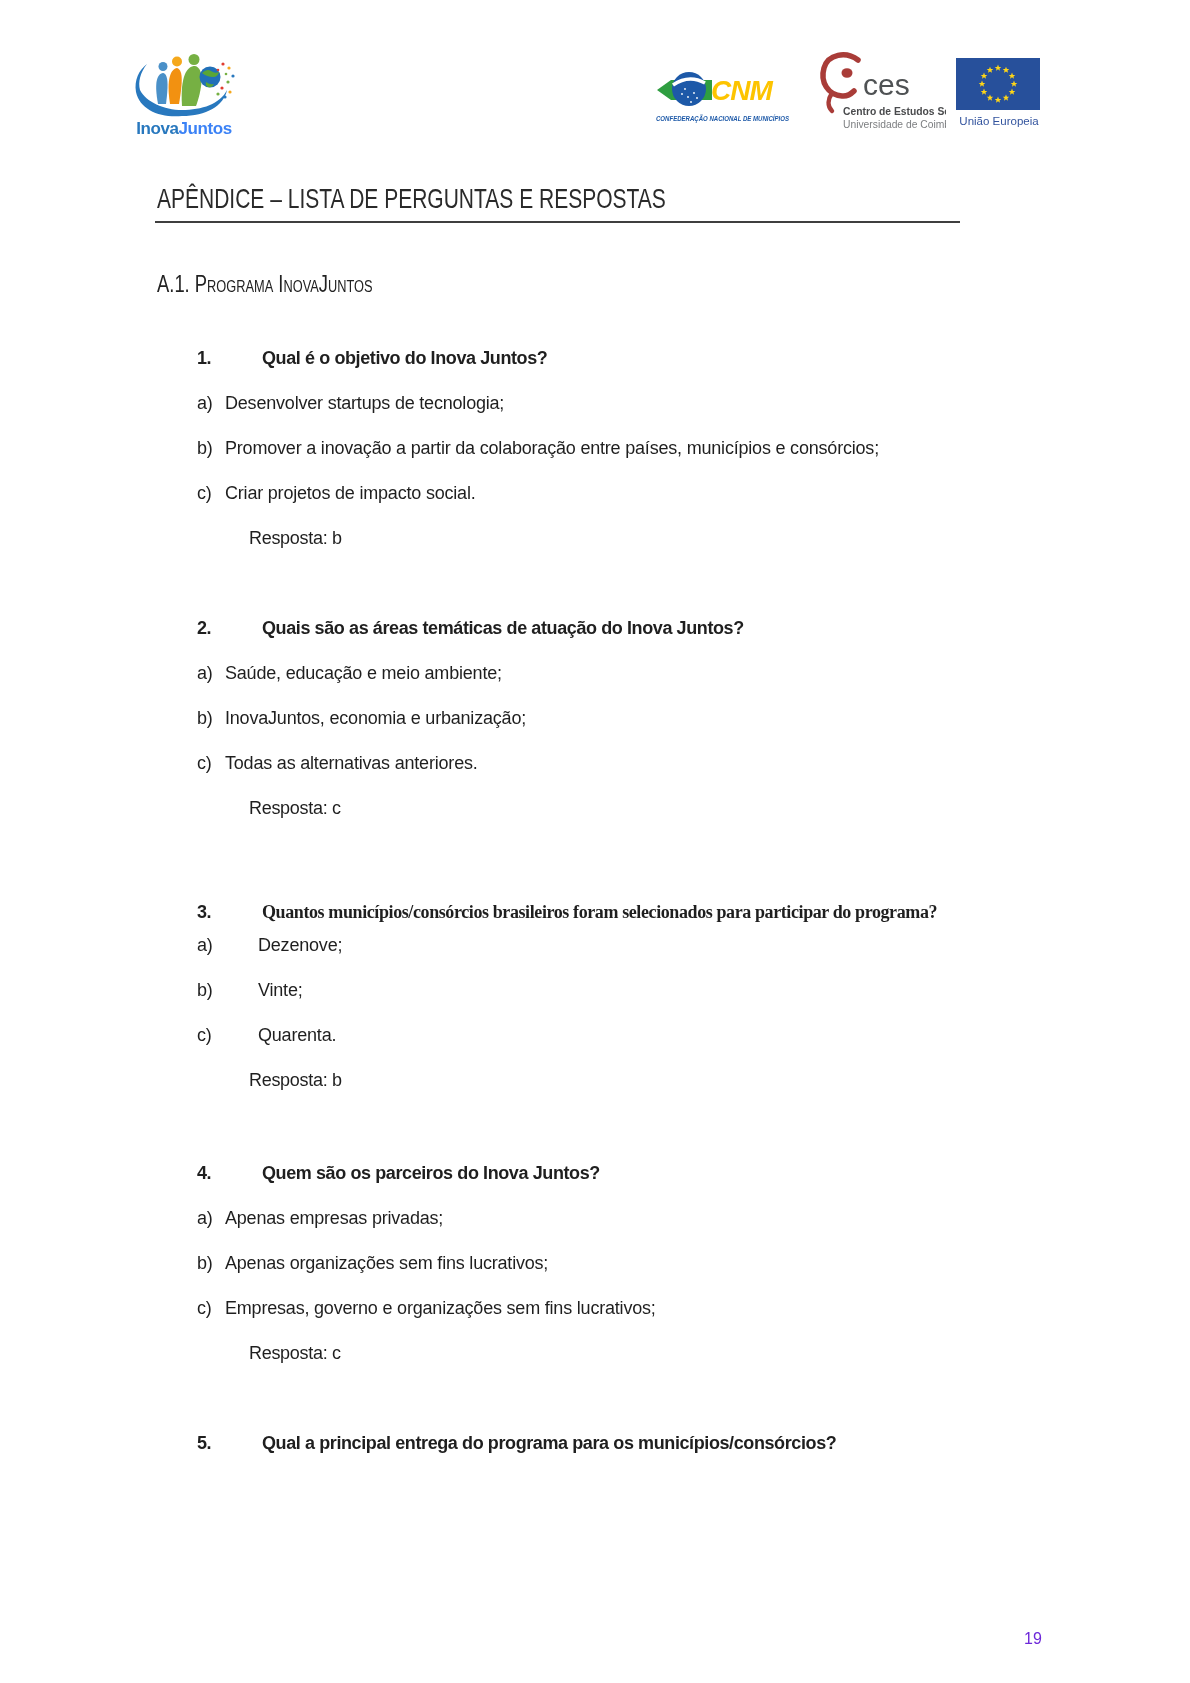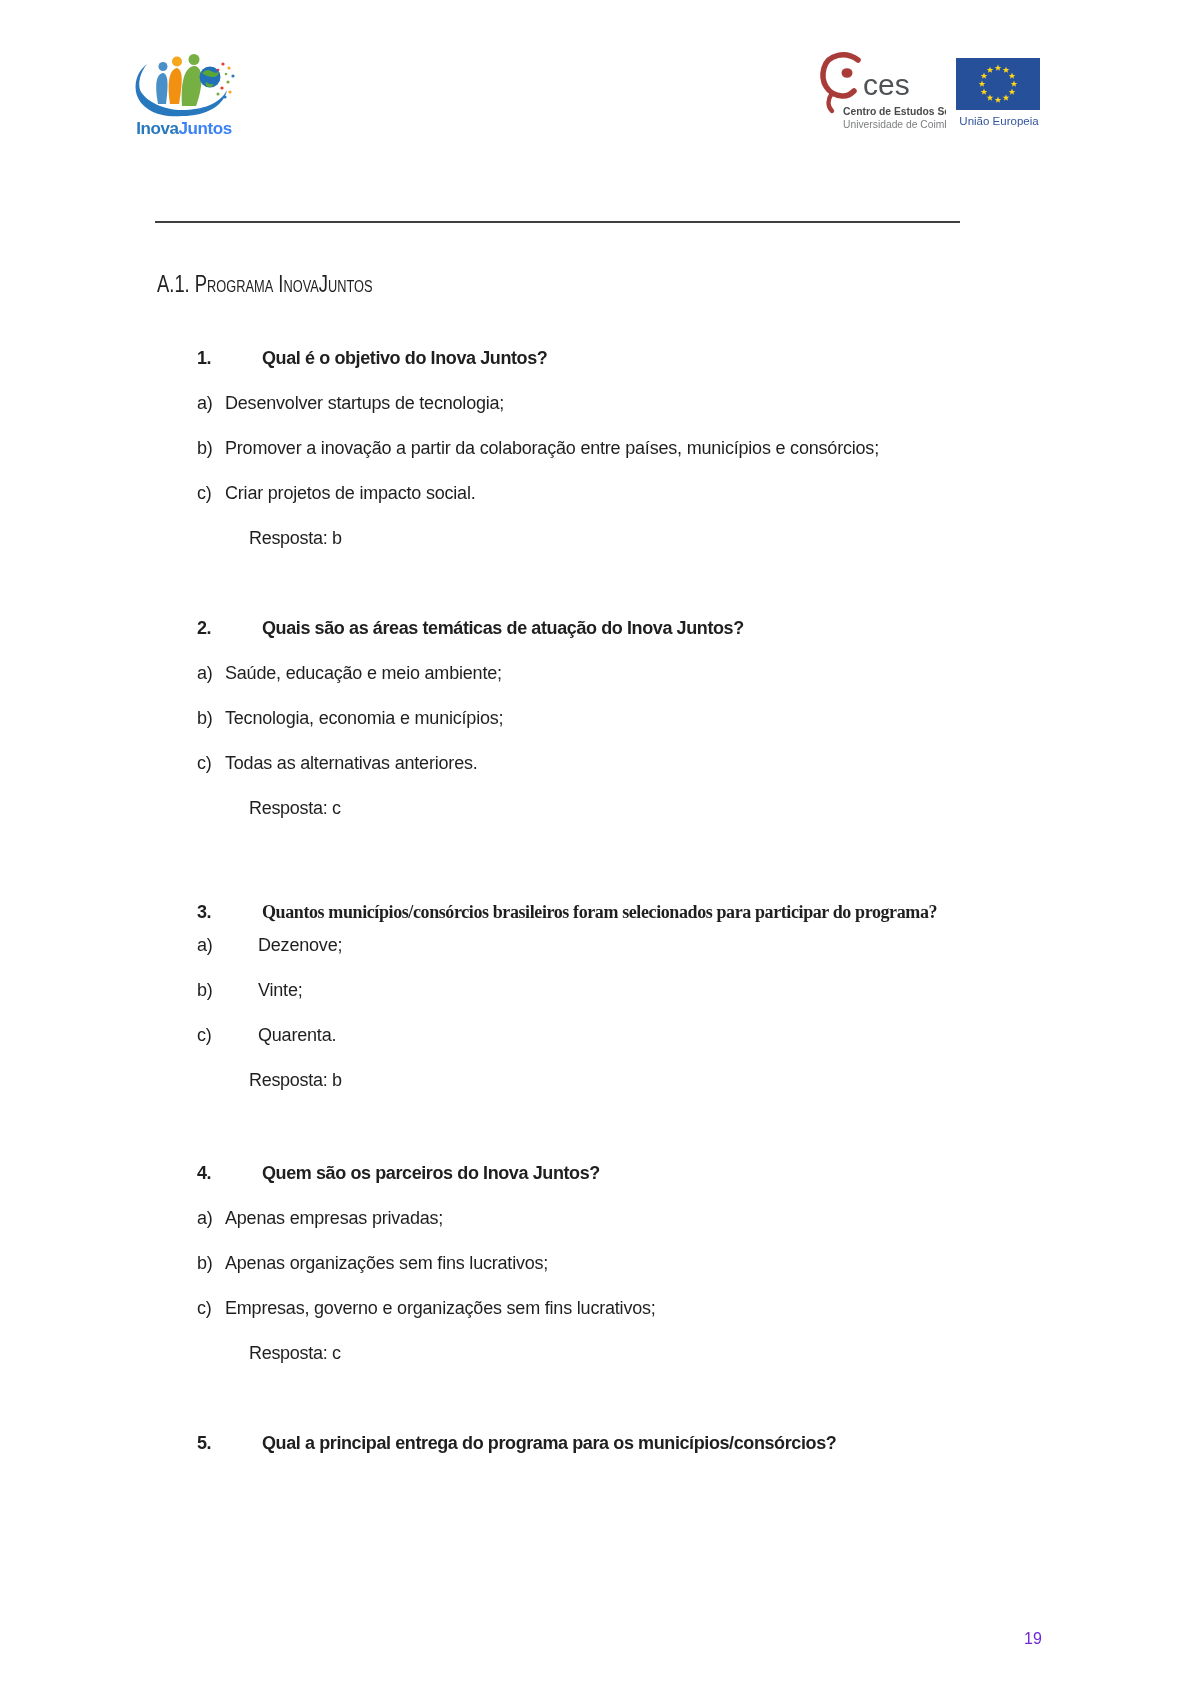--- a/index.html
+++ b/index.html
@@ -80,20 +80,35 @@
       <circle cx="95" cy="45" r="1.6" fill="#2878be"></circle>
         <circle cx="88" cy="42" r="1.6" fill="#76b043"></circle>
       <circle cx="88" cy="18" r="1.3" fill="#e03c31"></circle>
         <circle cx="96" cy="22" r="1.3" fill="#76b043"></circle>
     </svg>
     <div class="ij-caption">
       <span class="ij-inova">Inova</span><span class="ij-juntos">Juntos</span>
     </div>
   </div>
 
+  <div class="logo-block cnm-logo">
+    <svg width="135" height="70" viewBox="0 0 135 70">
+      <polygon points="2,32 16,22 57,22 57,42 16,42" fill="#2f9e41"></polygon>
+      <circle cx="34" cy="31" r="17" fill="#1d59a8"></circle>
+      <path d="M18,27 Q34,16 50,25" stroke="#ffffff" stroke-width="3.5" fill="none"></path>
+      <circle cx="27" cy="36" r="0.9" fill="#fff"></circle>
+        <circle cx="33" cy="39" r="0.9" fill="#fff"></circle>
+      <circle cx="39" cy="35" r="0.9" fill="#fff"></circle>
+        <circle cx="30" cy="31" r="0.9" fill="#fff"></circle>
+      <circle cx="42" cy="40" r="0.9" fill="#fff"></circle>
+        <circle cx="36" cy="44" r="0.9" fill="#fff"></circle>
+      <text x="56" y="42" font-size="28" font-style="italic" font-weight="bold" fill="#fdc400" letter-spacing="-1">CNM</text>
+      <text x="1" y="63" font-size="8" font-style="italic" font-weight="bold" fill="#1d59a8" textLength="133" lengthAdjust="spacingAndGlyphs">CONFEDERAÇÃO NACIONAL DE MUNICÍPIOS</text>
+    </svg>
+  </div>
 
   <div class="logo-block ces-logo">
     <svg width="130" height="86" viewBox="0 0 130 86">
       <path d="M42,12 C30,3 12,6 8,20 C4,34 12,47 26,48 C31,48.5 35,46 38,43" stroke="#a93c38" stroke-width="5.5" fill="none" stroke-linecap="round"></path>
       <path d="M16,45 C12,51 11,58 16,63" stroke="#a93c38" stroke-width="4.5" fill="none" stroke-linecap="round"></path>
       <ellipse cx="31" cy="25" rx="5.5" ry="4.8" fill="#a93c38"></ellipse>
       <text x="47" y="47" font-size="30" fill="#4f5254">ces</text>
       <text x="27" y="67" font-size="10.3" font-weight="bold" fill="#4a4b4d">Centro de Estudos Sociais</text>
       <text x="27" y="80" font-size="10.3" fill="#7c7e80">Universidade de Coimbra</text>
     </svg>
@@ -115,20 +130,23 @@
           <use href="#star" x="34" y="39.9"></use>
         <use href="#star" x="28" y="34"></use>
           <use href="#star" x="26" y="26"></use>
         <use href="#star" x="28" y="18"></use>
           <use href="#star" x="34" y="12.1"></use>
       </svg>
     </div>
     <div class="eu-caption">União Europeia</div>
   </div>
 
+  <div class="doc-title">
+    <span>APÊNDICE – LISTA DE PERGUNTAS E RESPOSTAS</span>
+  </div>
   <div class="title-rule"></div>
 
   <div class="section-heading">
     <span>A.1. Programa InovaJuntos</span>
   </div>
 
   <div class="qa">
 
     <div class="question">
       <div class="q-head">
@@ -154,21 +172,21 @@
       <div class="q-head">
         <span class="q-num">2.</span>
         <span class="q-text">Quais são as áreas temáticas de atuação do Inova Juntos?</span>
       </div>
       <div class="option">
         <span class="opt-letter">a)</span>
         <span class="opt-text">Saúde, educação e meio ambiente;</span>
       </div>
       <div class="option">
         <span class="opt-letter">b)</span>
-        <span class="opt-text">Tecnologia, economia e municípios;</span>
+        <span class="opt-text">InovaJuntos, economia e urbanização;</span>
       </div>
       <div class="option">
         <span class="opt-letter">c)</span>
         <span class="opt-text">Todas as alternativas anteriores.</span>
       </div>
       <div class="answer">Resposta: c</div>
     </div>
 
     <div class="question mb69">
       <div class="q-head multi">

